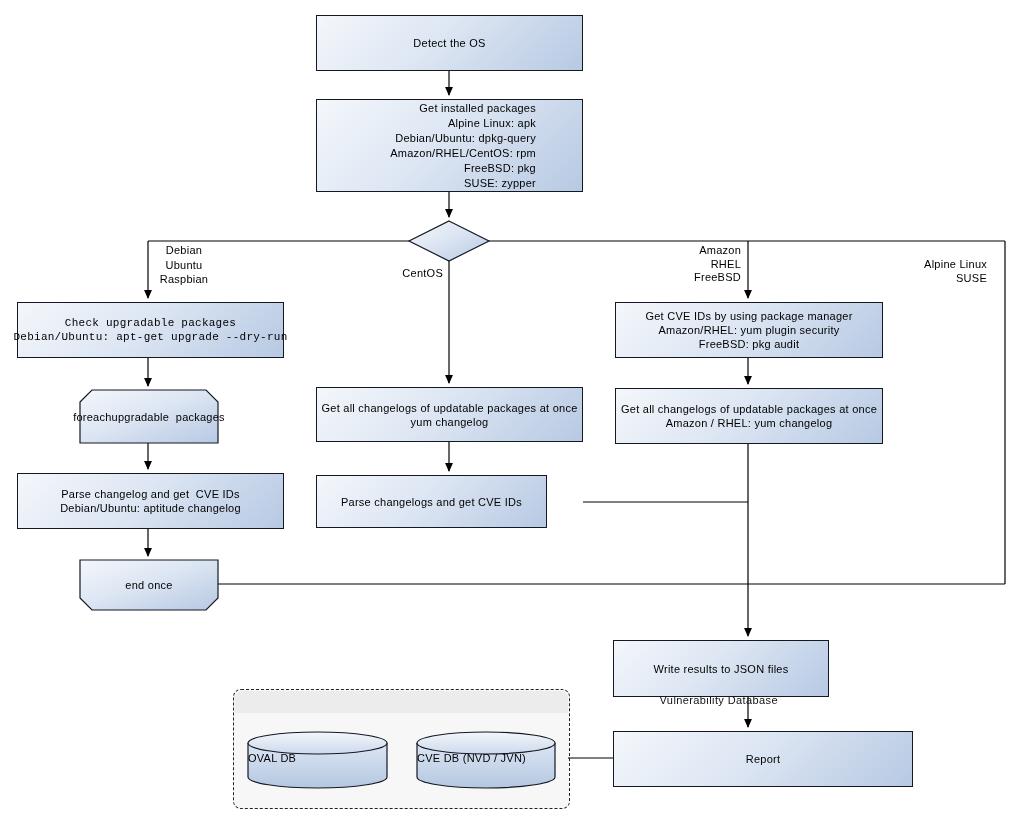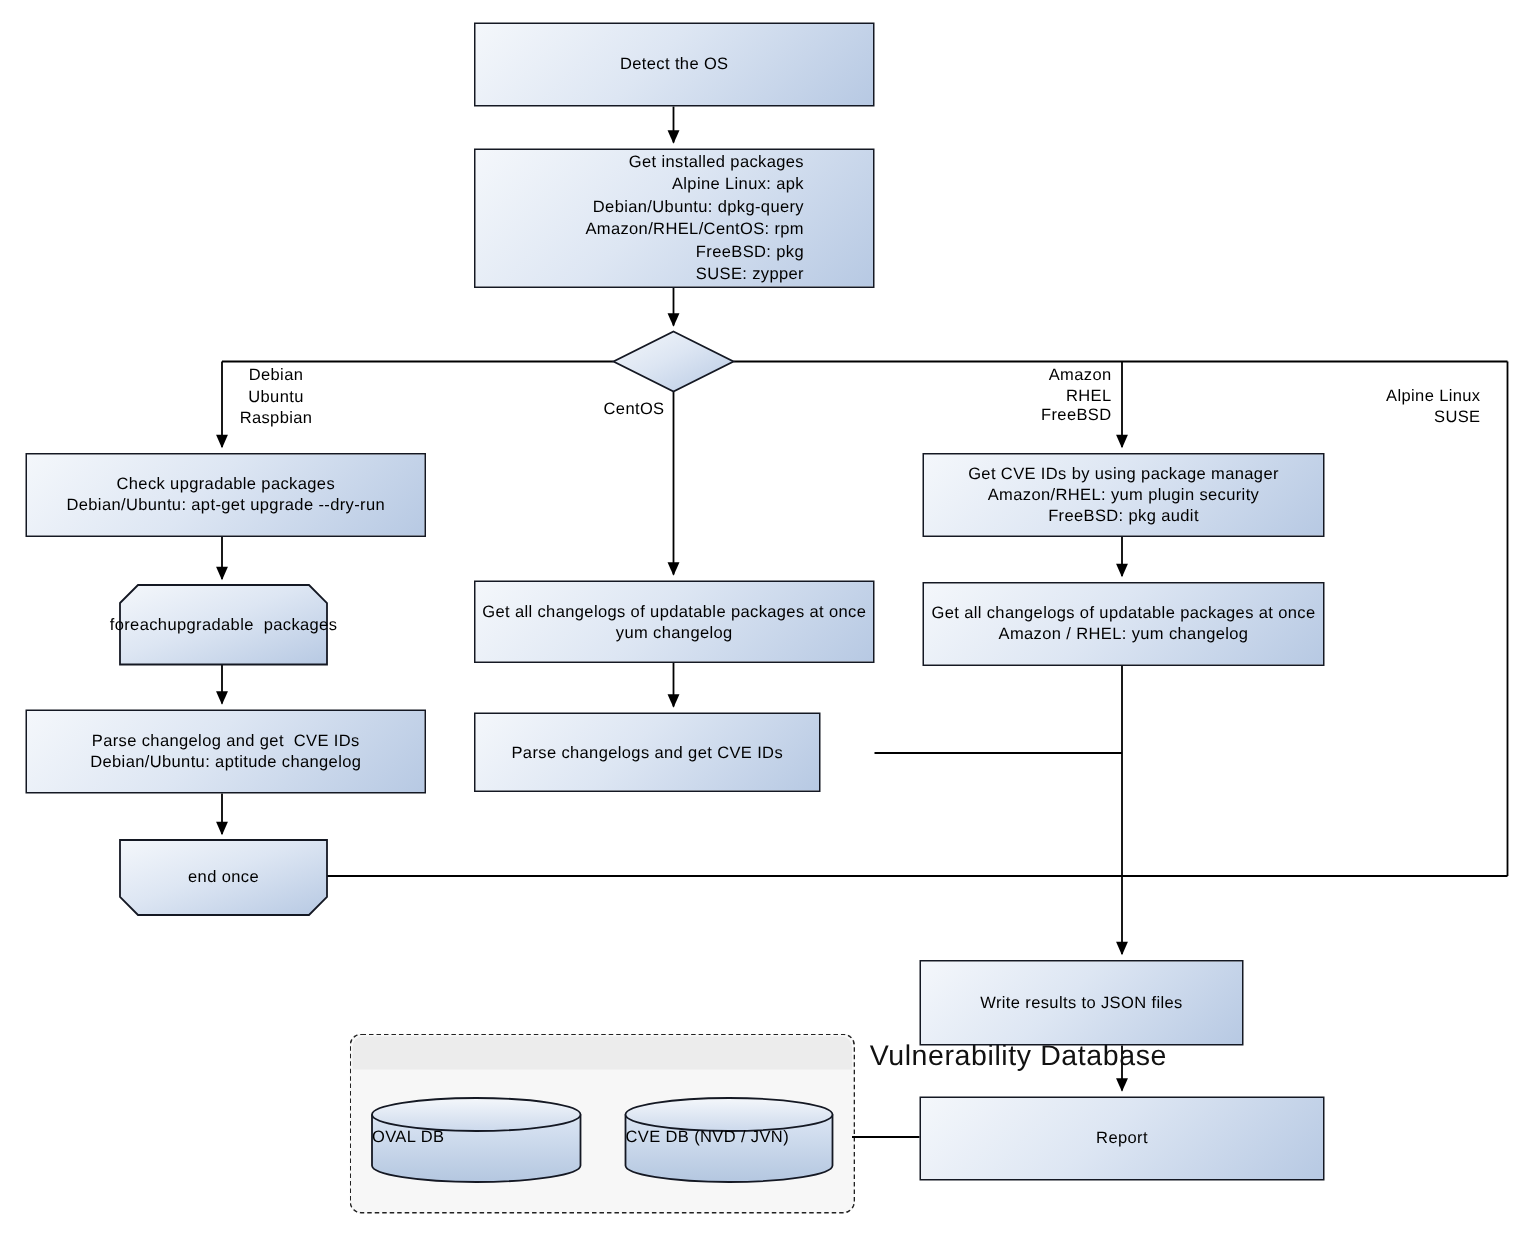--- a/index.html
+++ b/index.html
@@ -30,21 +30,21 @@
   #db-container{
     position:absolute;z-index:0;box-sizing:border-box;
     border:1.6px dashed #222;border-radius:8px;background:#f7f7f7;
   }
   #db-header{
     position:absolute;left:1px;right:1px;top:1px;height:22px;
     background:#ececec;border-radius:7px 7px 0 0;
   }
   #db-title{
     position:absolute;z-index:3;right:241px;top:694px;width:320px;text-align:right;
-    font-size:19px;letter-spacing:.4px;color:#111;
+    font-size:11px;letter-spacing:.4px;color:#111;
   }
   .cyl-label{
     position:absolute;z-index:3;font-size:11px;letter-spacing:.25px;white-space:pre;
   }
 </style>
 </head>
 <body>
 
 <div id="canvas">
 
@@ -113,21 +113,21 @@
 
   <div class="node align-right" style="left:316px;top:99px;width:267px;height:93px;">
     <div class="nl">Get installed packages</div>
     <div class="nl">Alpine Linux: apk</div>
     <div class="nl">Debian/Ubuntu: dpkg-query</div>
     <div class="nl">Amazon/RHEL/CentOS: rpm</div>
     <div class="nl">FreeBSD: pkg</div>
     <div class="nl">SUSE: zypper</div>
   </div>
 
-  <div class="node" style="left:17px;top:302px;width:267px;height:56px;">
+  <div class="node" style="left:17px;top:302px;width:267px;height:56px;font-family:Liberation Mono, monospace;">
     <div class="nl">Check upgradable packages</div>
     <div class="nl">Debian/Ubuntu: apt-get upgrade --dry-run</div>
   </div>
 
   <div class="shape-label" style="left:80px;top:390px;width:138px;height:53px;">
     <div class="nl">foreach</div>
     <div class="nl">upgradable  packages</div>
   </div>
 
   <div class="node" style="left:17px;top:473px;width:267px;height:56px;">
@@ -156,21 +156,21 @@
 
   <div class="node" style="left:615px;top:388px;width:268px;height:56px;">
     <div class="nl">Get all changelogs of updatable packages at once</div>
     <div class="nl">Amazon / RHEL: yum changelog</div>
   </div>
 
   <div class="node" style="left:613px;top:640px;width:216px;height:57px;">
     <div class="nl">Write results to JSON files</div>
   </div>
 
-  <div class="node" style="left:613px;top:731px;width:270px;height:56px;">
+  <div class="node" style="left:613px;top:731px;width:300px;height:56px;">
     <div class="nl">Report</div>
   </div>
 
   <div class="edge-label ta-c" style="left:148px;top:243px;width:72px;line-height:14.5px;">
     <div class="nl">Debian</div>
     <div class="nl">Ubuntu</div>
     <div class="nl">Raspbian</div>
   </div>
 
   <div class="edge-label ta-r" style="left:379px;top:267px;width:64px;">

